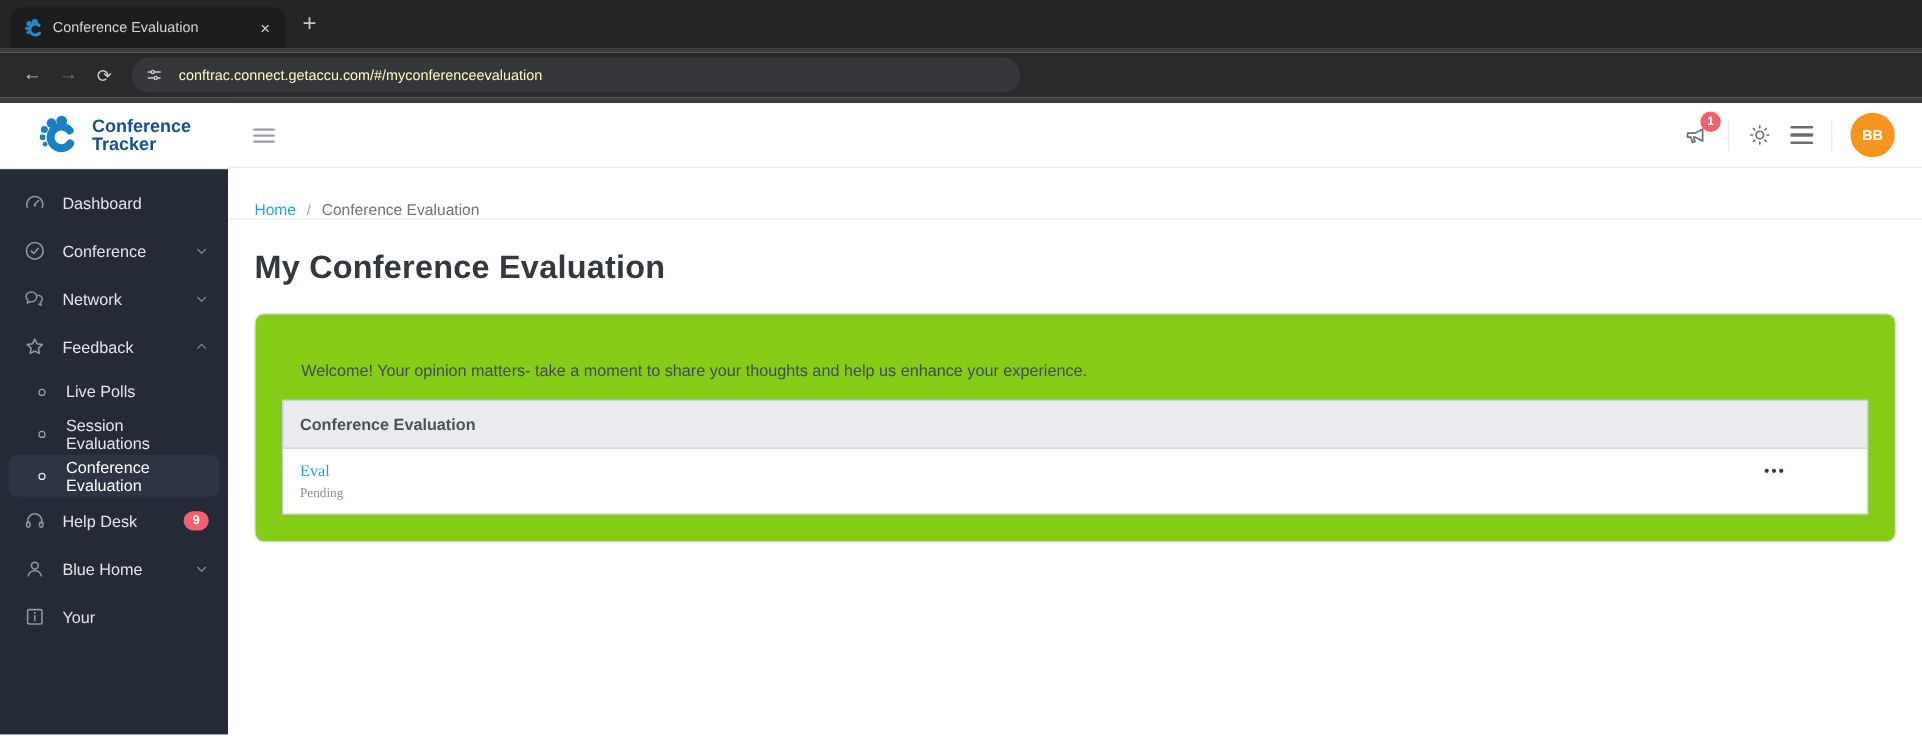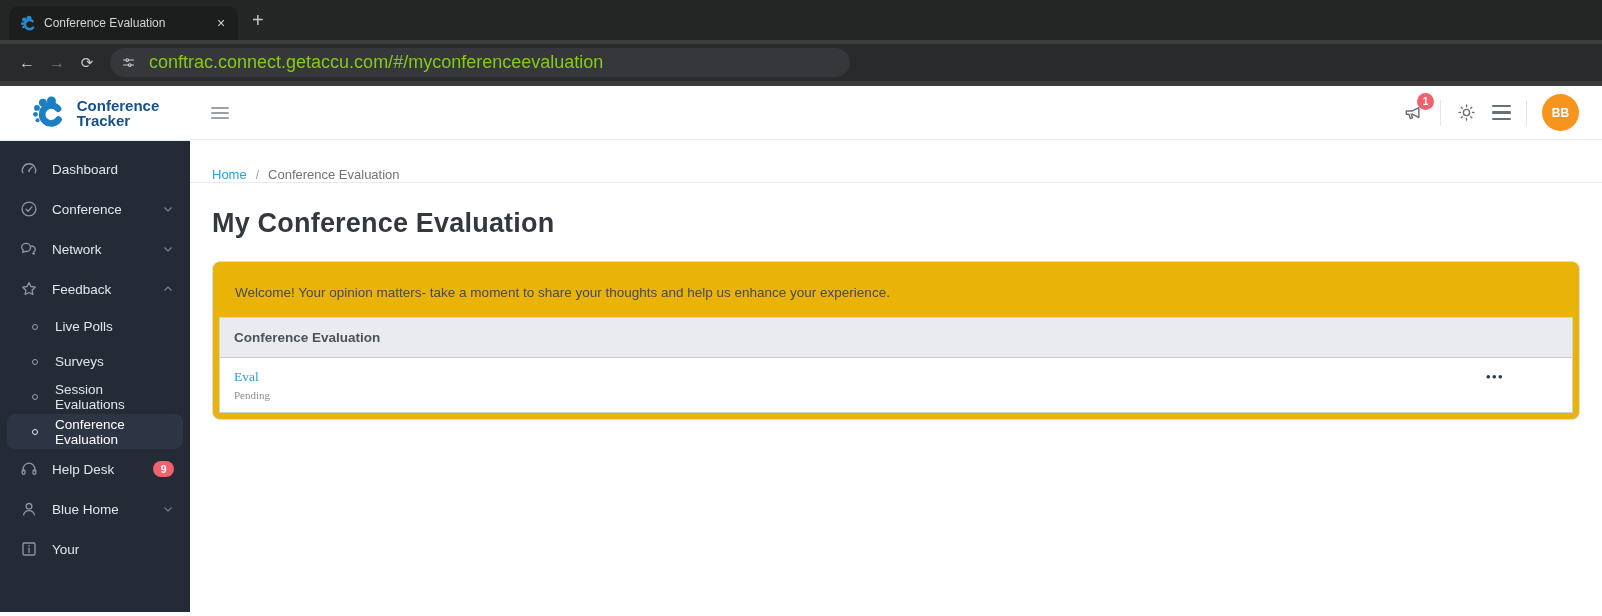--- a/index.html
+++ b/index.html
@@ -14,21 +14,21 @@
   .tab-close { color:#cdd0d3; font-size:14px; width:18px; height:18px; line-height:18px; text-align:center; border-radius:50%; cursor:pointer; }
   .newtab { color:#c3c5c7; font-size:20px; margin:0 0 8px 14px; cursor:pointer; }
   .chrome-sep { height:4px; background:#3b3c3b; flex:none; }
   .chrome-sep2 { height:5px; background:#3b3c3b; flex:none; }
   .toolbar { height:37px; background:#292a2b; display:flex; align-items:center; padding:0 12px; flex:none; }
   .nav-btn { width:30px; text-align:center; font-size:16px; cursor:pointer; }
   .back { color:#c9cbce; } .fwd { color:#6e7072; } .reload { color:#c9cbce; font-size:15px; }
   .omnibox { height:29px; width:740px; background:#35373b; border-radius:15px; display:flex; align-items:center;
              padding:0 6px 0 6px; gap:9px; margin-left:8px; }
   .tune-btn { width:24px; height:24px; border-radius:50%; display:flex; align-items:center; justify-content:center; color:#c9cbce; }
-  .url { color:#84cc16; font-size:18px; white-space:nowrap; }
+  .url { color:#fef9c3; font-size:12px; white-space:nowrap; }
 
   
   .app { flex:1; display:flex; min-height:0; }
   .sidebar { width:190px; flex:none; display:flex; flex-direction:column; background:#fff; }
   .logo-box { height:55px; flex:none; display:flex; align-items:center; justify-content:center; gap:8px;
               background:#fff; border-bottom:1px solid #e7eaee; }
   .logo-text { color:#17508e; font-weight:700; font-size:15px; line-height:15px; }
   .sidebar-nav { flex:1; background:#242a36; padding-top:8px; margin-bottom:4px; overflow:hidden; }
   .nav-item { height:40px; display:flex; align-items:center; padding:0 16px 0 19px; color:#e2e5eb; font-size:13.5px; cursor:pointer; }
   .nav-icon { width:20px; height:20px; color:#8e95a5; margin-right:13px; flex:none; display:flex; align-items:center; }
@@ -57,21 +57,21 @@
             display:flex; align-items:center; justify-content:center; cursor:pointer; }
 
   .breadcrumb-bar { height:43px; flex:none; border-bottom:1px solid #e7eaee; display:flex; align-items:flex-end;
                     padding:0 22px; gap:9px; font-size:13px; }
   .bc-home { color:#29a0da; cursor:pointer; }
   .bc-sep { color:#9aa0a6; font-size:12px; }
   .bc-current { color:#6d747b; }
 
   .content { padding:0 22px; flex:1; }
   .page-title { font-size:27px; font-weight:600; color:#33383e; margin:25px 0 22px; letter-spacing:.2px; }
-  .card { border:1px solid #d9dee4; border-radius:8px; padding:6px; background:#eab308; }
+  .card { border:1px solid #d9dee4; border-radius:8px; padding:22px; background:#84cc16; }
   .welcome { color:#454b52; font-size:13.5px; margin:17px 16px; }
   .ctable { border:1px solid #ccd2d9; }
   .thead { background:#e9ebee; border-bottom:1px solid #c6ccd3; padding:12px 14px; font-weight:700; font-size:13.5px; color:#4b525a; }
   .trow { display:flex; align-items:flex-start; padding:11px 14px; background:#fff;font-family:Liberation Serif, serif; }
   .row-main { flex:1; }
   .row-name { color:#29a0da; font-size:13.5px; margin-bottom:4px; cursor:pointer; }
   .row-status { color:#878e95; font-size:11px; }
   .row-actions { width:126px; text-align:center; color:#2b3a55; font-size:13px; font-weight:700; letter-spacing:1.5px; cursor:pointer; }
 </style>
 </head>
@@ -196,24 +196,20 @@
               </svg>
           </span>
         </div>
 
         <div class="sub-item">
           <span class="bullet"></span>
           <span>Live Polls</span>
         </div>
         <div class="sub-item">
           <span class="bullet"></span>
-          <span>Surveys</span>
-        </div>
-        <div class="sub-item">
-          <span class="bullet"></span>
           <span>Session Evaluations</span>
         </div>
         <div class="sub-item active">
           <span class="bullet"></span>
           <span>Conference Evaluation</span>
         </div>
 
         <div class="nav-item">
           <span class="nav-icon">
             <svg width="20" height="20" viewBox="0 0 24 24" fill="none" stroke="currentColor" stroke-width="1.6" stroke-linecap="round">

